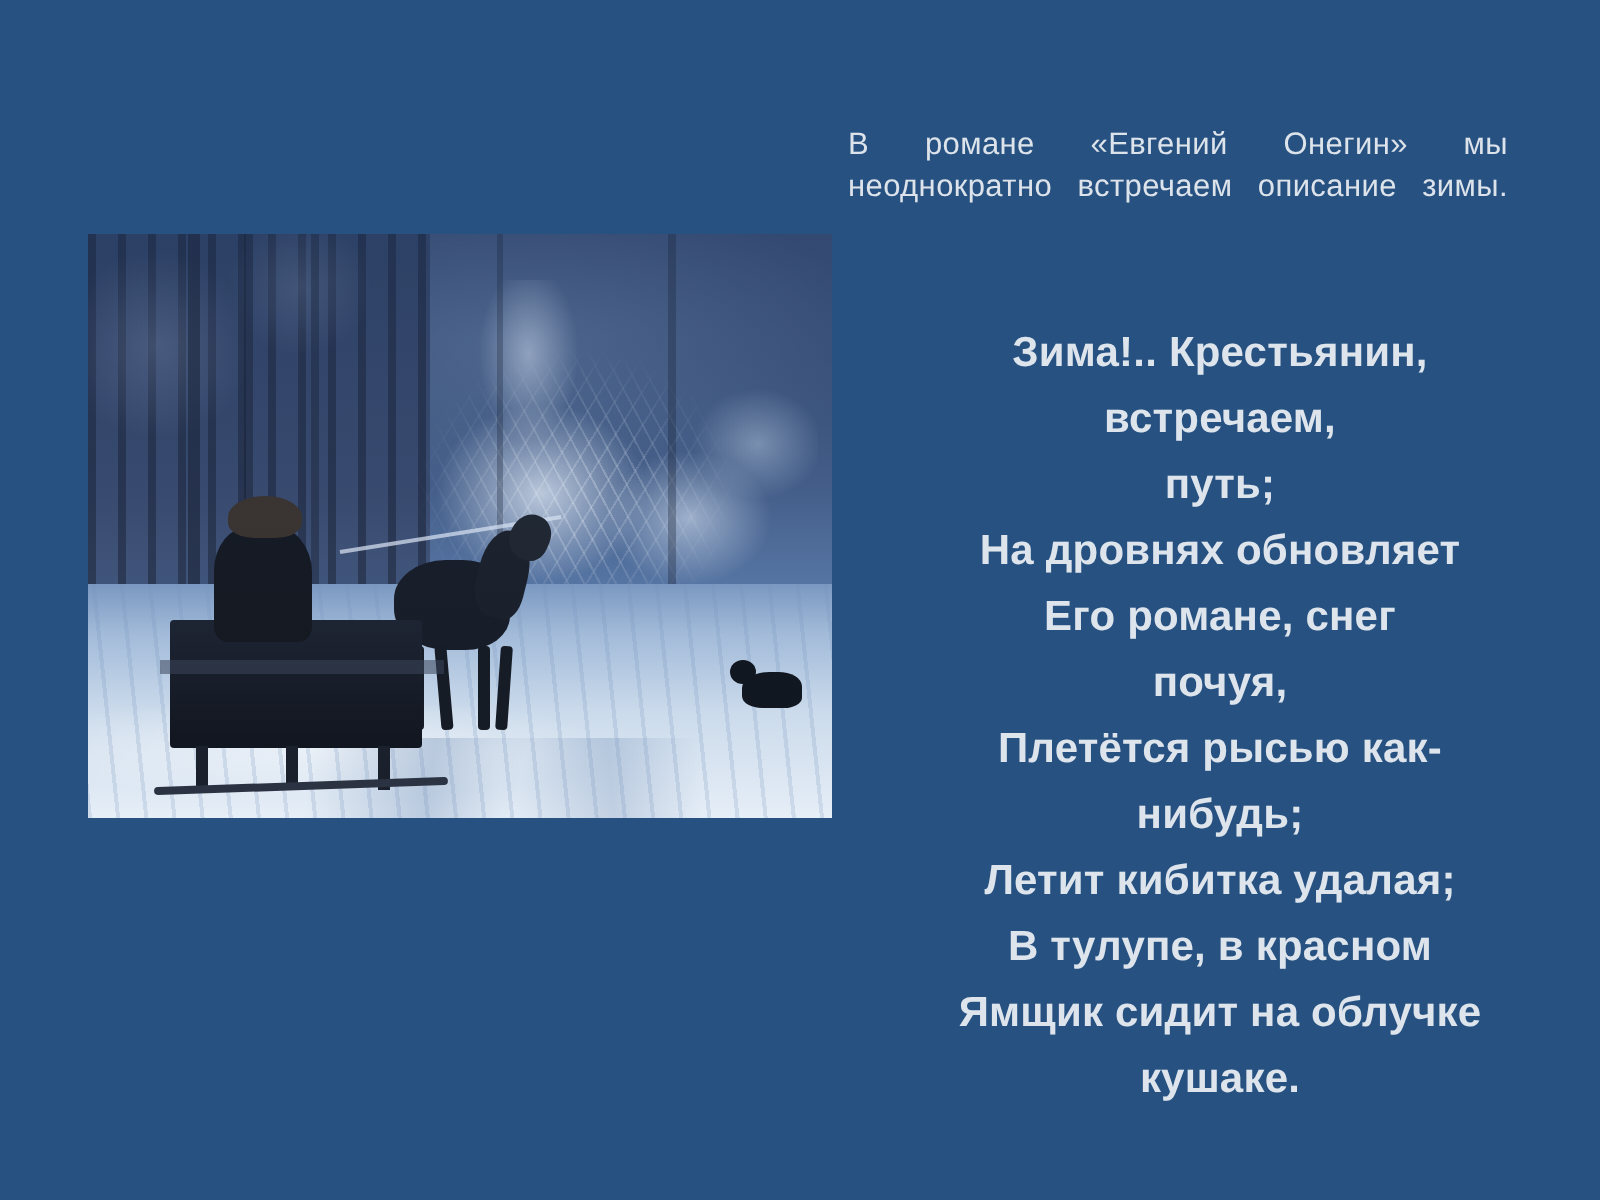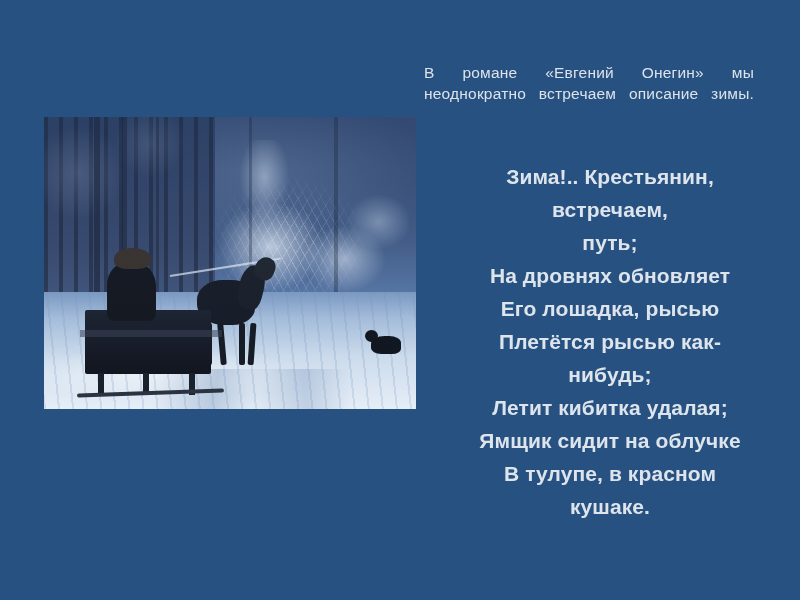--- a/index.html
+++ b/index.html
@@ -298,22 +298,23 @@
     <div class="ph-tint"></div>
   </div>
 
   <div class="intro">В романе «Евгений Онегин» мы неоднократно встречаем описание зимы.</div>
 
   <div class="poem">
     <span class="line">Зима!.. Крестьянин,</span>
     <span class="line">встречаем,</span>
     <span class="line">путь;</span>
     <span class="line">На дровнях обновляет</span>
-    <span class="line">Его лошадка, рысью</span>
+    <span class="line">Его романе, снег</span>
+    <span class="line">почуя,</span>
     <span class="line">Плетётся рысью как-</span>
     <span class="line">нибудь;</span>
     <span class="line">Летит кибитка удалая;</span>
+    <span class="line">В тулупе, в красном</span>
     <span class="line">Ямщик сидит на облучке</span>
-    <span class="line">В тулупе, в красном</span>
     <span class="line">кушаке.</span>
   </div>
 
 </div>
 
 </body></html>

